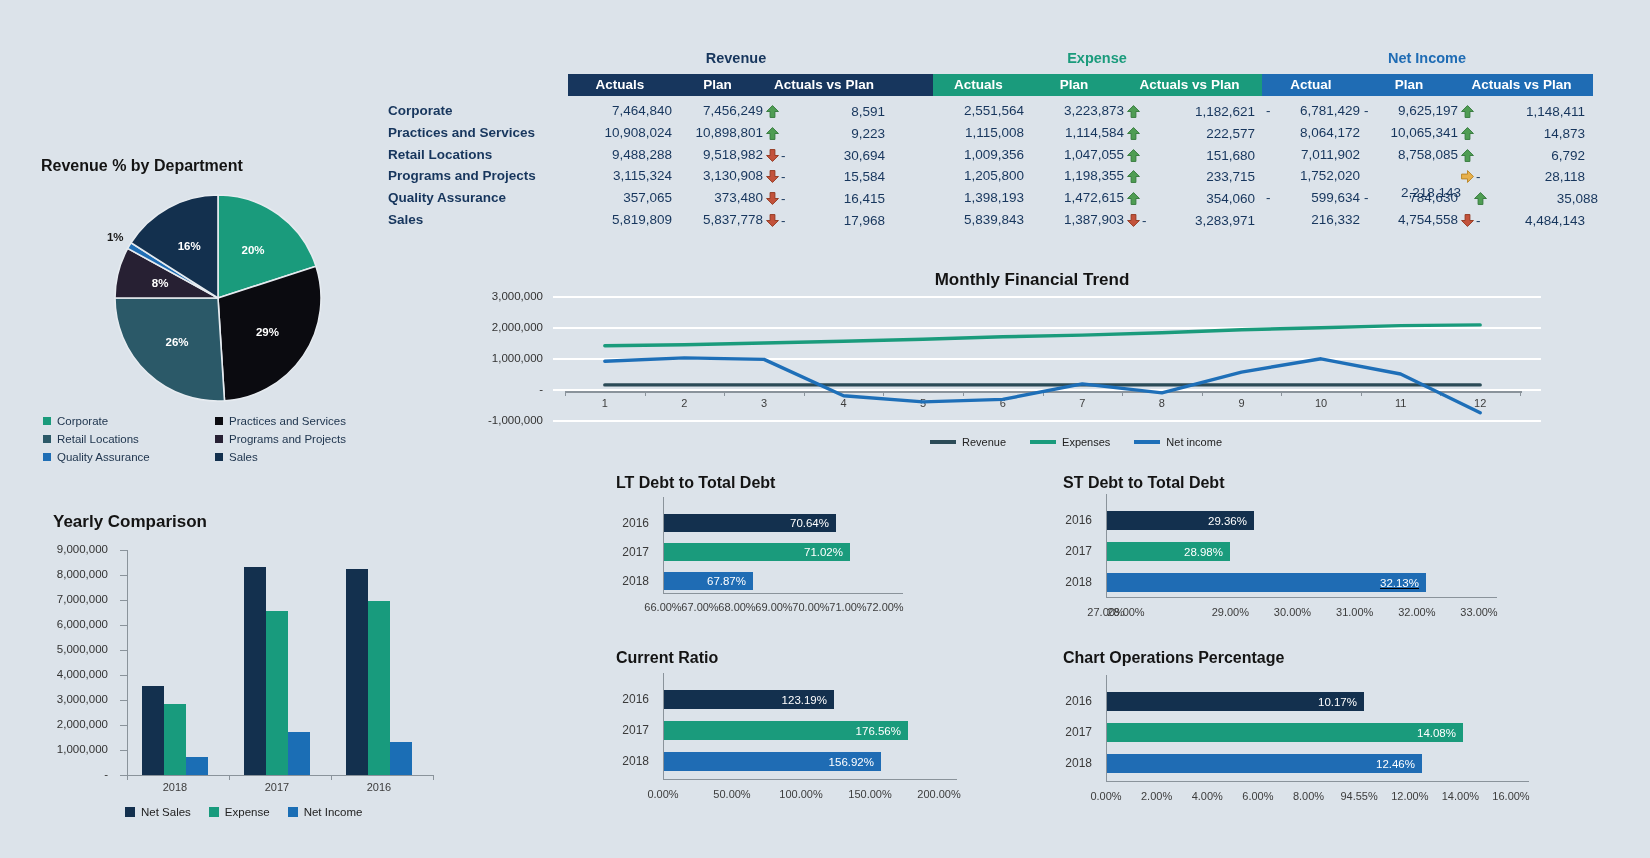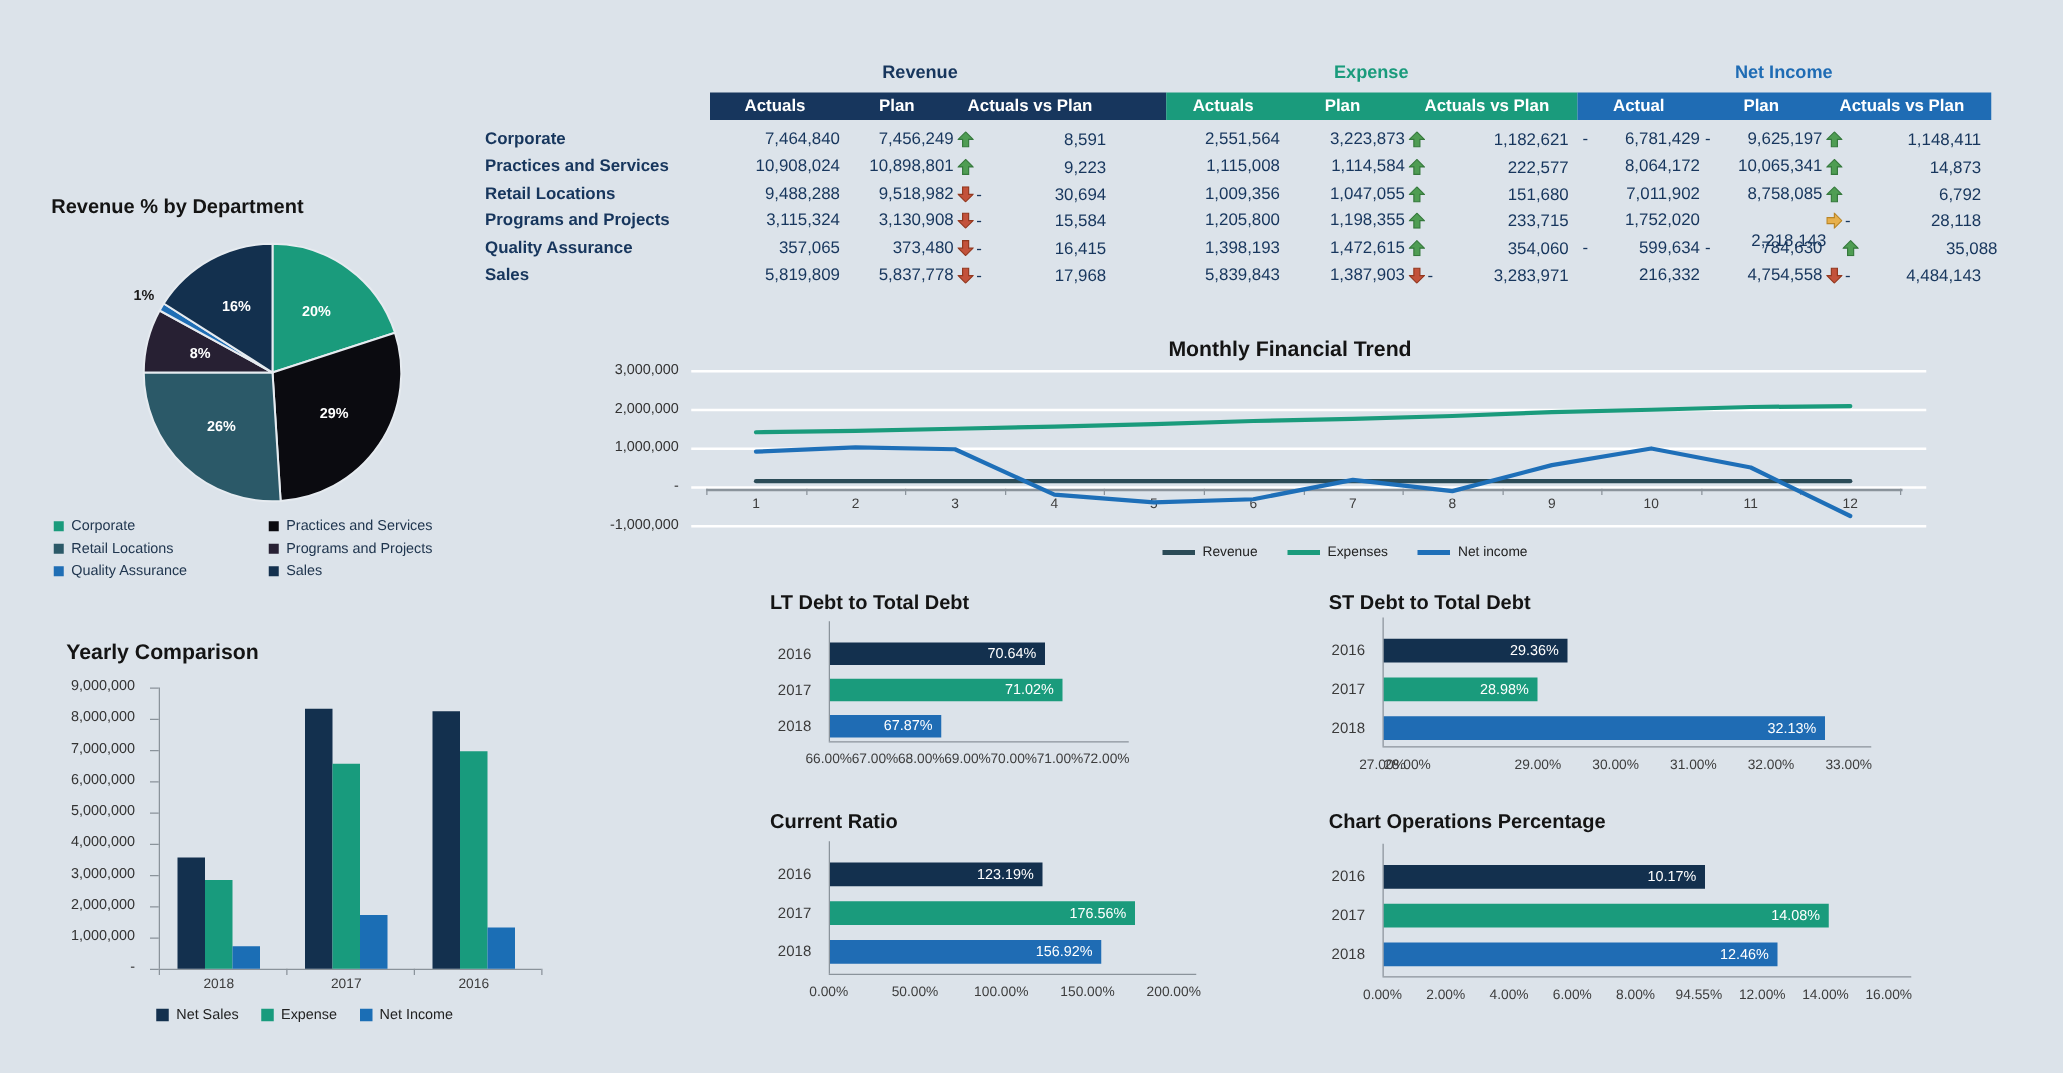--- a/index.html
+++ b/index.html
@@ -565,21 +565,21 @@
       <div class="axisline" style="position: absolute; left: 1106px; top: 597px; width: 391px; height: 1px;"></div>
       <div class="yearlab" style="position: absolute; left: 1048px; top: 513px; width: 44px;">2016</div>
       <div class="kpi-bar" style="position: absolute; left: 1107px; top: 511px; width: 147px; height: 19px; background: rgb(19, 48, 78);">
         <span>29.36%</span>
       </div>
       <div class="yearlab" style="position: absolute; left: 1048px; top: 544px; width: 44px;">2017</div>
       <div class="kpi-bar" style="position: absolute; left: 1107px; top: 542px; width: 123px; height: 19px; background: rgb(26, 155, 124);">
         <span>28.98%</span>
       </div>
       <div class="yearlab" style="position: absolute; left: 1048px; top: 575px; width: 44px;">2018</div>
-      <div class="kpi-bar" style="position: absolute; left: 1107px; top: 573px; width: 353px; height: 19px; background: rgb(31, 108, 180);">
+      <div class="kpi-bar" style="position: absolute; left: 1107px; top: 573px; width: 319px; height: 19px; background: rgb(31, 108, 180); text-decoration: underline;">
         <span>32.13%</span>
       </div>
       <div class="ticklab" style="position: absolute; left: 1076px; top: 606px; width: 60px;">27.00%</div>
       <div class="ticklab" style="position: absolute; left: 1096px; top: 606px; width: 60px;">28.00%</div>
       <div class="ticklab" style="position: absolute; left: 1200.3px; top: 606px; width: 60px;">29.00%</div>
       <div class="ticklab" style="position: absolute; left: 1262.5px; top: 606px; width: 60px;">30.00%</div>
       <div class="ticklab" style="position: absolute; left: 1324.7px; top: 606px; width: 60px;">31.00%</div>
       <div class="ticklab" style="position: absolute; left: 1386.8px; top: 606px; width: 60px;">32.00%</div>
       <div class="ticklab" style="position: absolute; left: 1449px; top: 606px; width: 60px;">33.00%</div>
       <div class="axisline" style="position: absolute; left: 663px; top: 673px; width: 1px; height: 106px;"></div>

